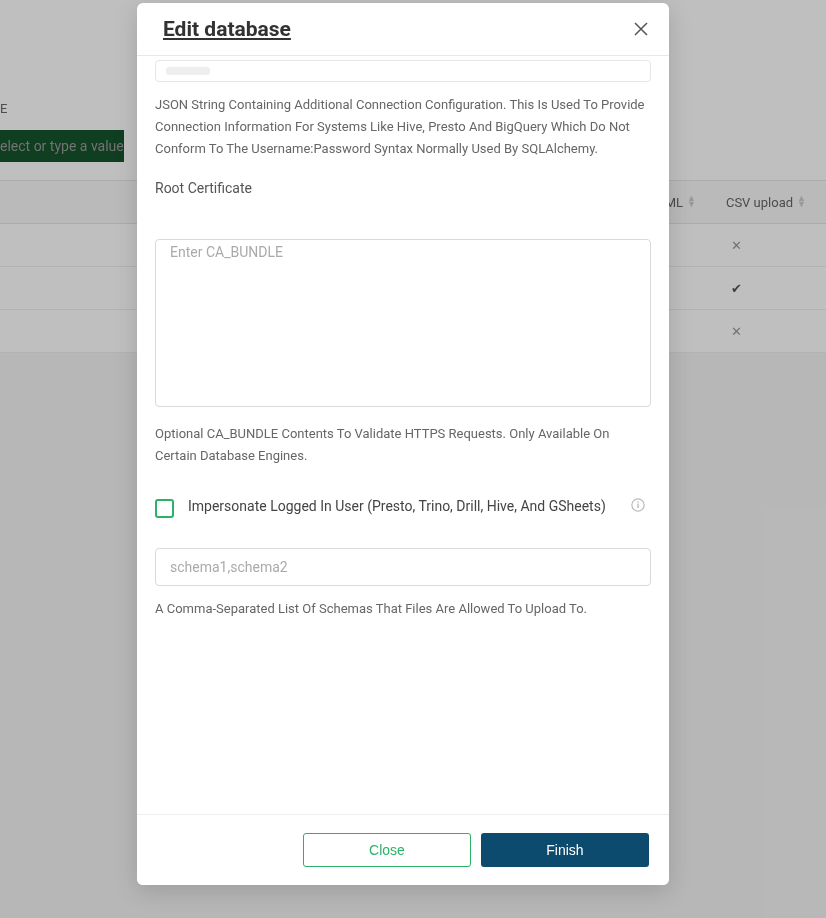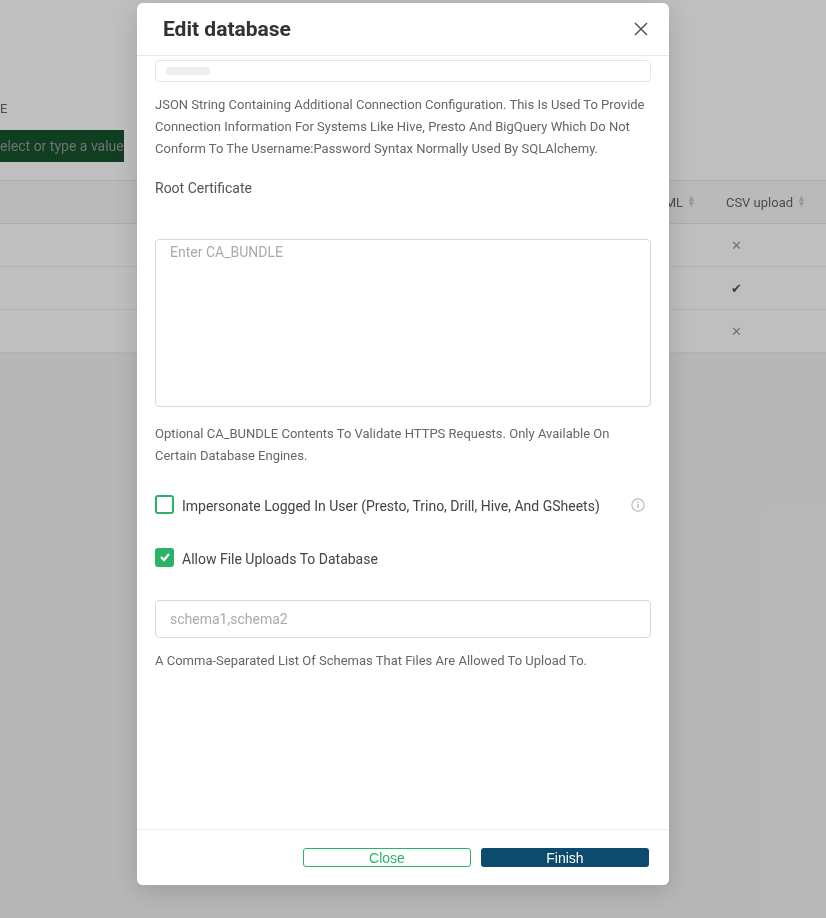--- a/index.html
+++ b/index.html
@@ -102,20 +102,21 @@
       padding: 14px 18px 14px 26px;
       border-bottom: 1px solid #e8e8e8;
       display: flex;
       align-items: center;
       justify-content: space-between;
     }
     .modal-title {
       font-size: 21px;
       font-weight: 700;
       color: #323232;
+      text-decoration: underline;
     }
     .close-x {
       cursor: pointer;
       width: 20px;
       height: 20px;
       display: flex;
       align-items: center;
       justify-content: center;
       color: #555;
     }
@@ -183,22 +184,22 @@
       padding: 10px 14px;
       font-size: 14px;
       font-family: inherit;
       color: #333;
     }
     .text-input::placeholder { color: #aaa; }
     .help-text.small { margin: 12px 0 28px 0; }
 
     .checkbox-row {
       display: flex;
-      align-items: flex-start;
-      gap: 8px;
+      align-items: flex-end;
+      gap: 14px;
       margin-bottom: 30px;
       position: relative;
     }
     .fake-checkbox {
       width: 19px; height: 19px;
       border: 2px solid #2ab367;
       border-radius: 3px;
       flex-shrink: 0;
       display: flex; align-items: center; justify-content: center;
       cursor: pointer;
@@ -247,21 +248,21 @@
 
     .modal-footer {
       border-top: 1px solid #eee;
       padding: 18px 20px;
       display: flex;
       justify-content: flex-end;
       gap: 10px;
       background: #fff;
     }
     .btn {
-      height: 19px;
+      height: 34px;
       padding: 0 32px;
       border-radius: 3px;
       font-size: 14px;
       font-weight: 400;
       cursor: pointer;
       border: none;
       min-width: 168px;
     }
     .btn-secondary {
       background: #fff;
@@ -326,28 +327,20 @@
         <span class="checkbox-label">Impersonate Logged In User (Presto, Trino, Drill, Hive, And GSheets)</span>
         <span class="info-icon">
           <svg viewBox="0 0 16 16" fill="currentColor">
               <circle cx="8" cy="8" r="7" fill="none" stroke="currentColor" stroke-width="1.4"></circle>
               <rect x="7.2" y="6.5" width="1.6" height="5"></rect>
               <rect x="7.2" y="3.8" width="1.6" height="1.6"></rect>
             </svg>
         </span>
       </div>
 
-      <div class="checkbox-row">
-        <span class="fake-checkbox checked">
-          <svg viewBox="0 0 12 12" fill="none" stroke="#fff" stroke-width="2.2">
-              <path d="M2 6 L5 9 L10 3"></path>
-            </svg>
-        </span>
-        <span class="checkbox-label">Allow File Uploads To Database</span>
-      </div>
 
       <input class="text-input" placeholder="schema1,schema2" style="">
       <div class="help-text" style="margin:12px 0 18px 0;">A Comma-Separated List Of Schemas That Files Are Allowed To Upload To.</div>
 
     </div>
   </div>
 
   <div class="modal-footer">
     <button class="btn btn-secondary">Close</button>
     <button class="btn btn-primary">Finish</button>

